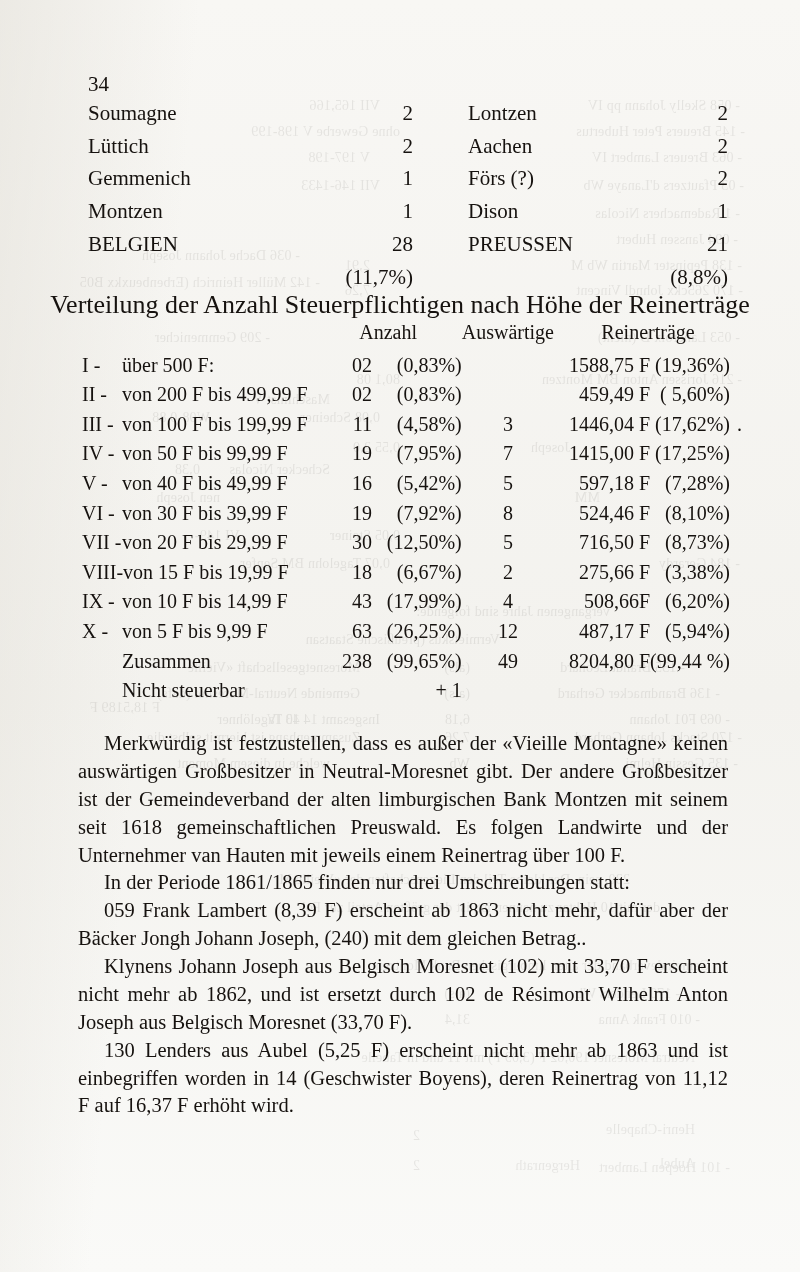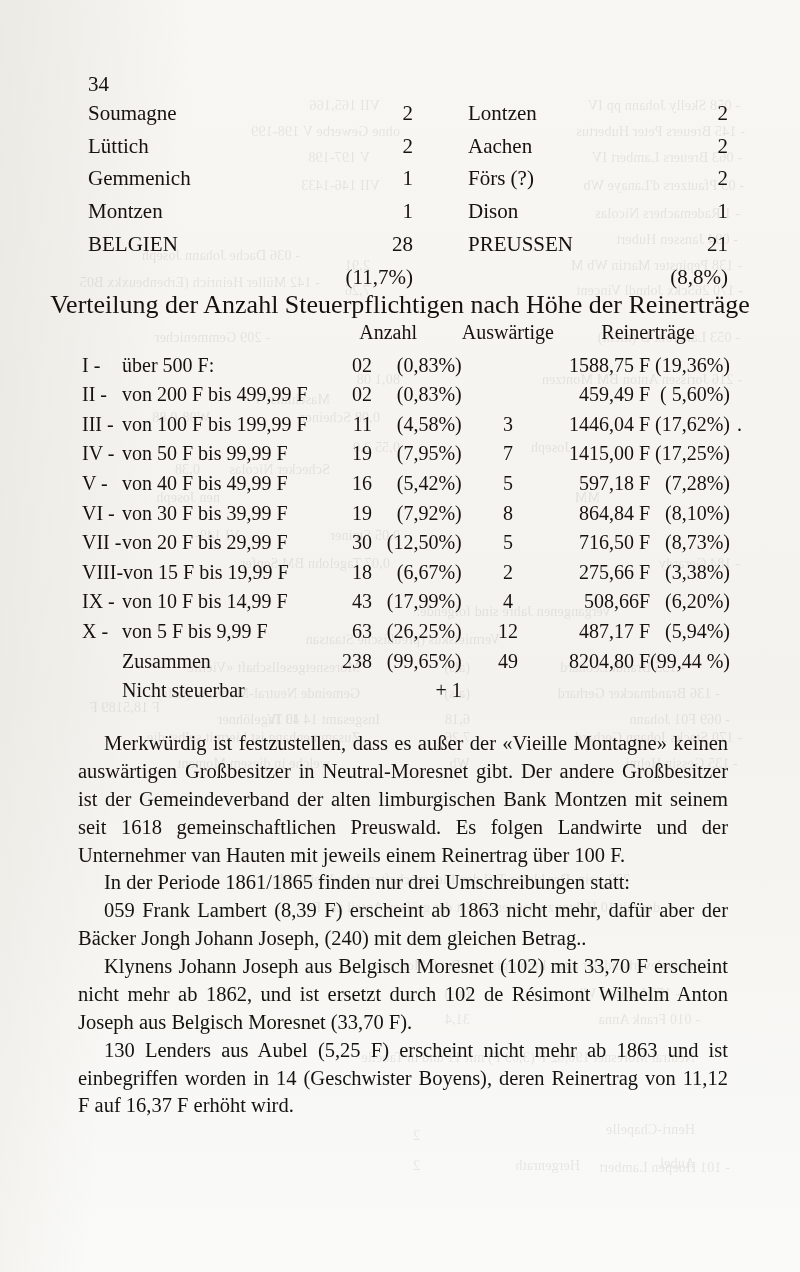--- a/index.html
+++ b/index.html
@@ -316,21 +316,21 @@
               <td class="c-anz">16</td>
               <td class="c-anzp">(5,42%)</td>
               <td class="c-ausw">5</td>
               <td class="c-rein"><span class="rein-val">597,18 F</span><span class="rein-pct">(7,28%)</span><span class="trail-dot"></span></td>
             </tr>
             <tr>
               <td class="c-label"><span class="c-roman">VI -</span><span>von 30 F bis 39,99 F</span></td>
               <td class="c-anz">19</td>
               <td class="c-anzp">(7,92%)</td>
               <td class="c-ausw">8</td>
-              <td class="c-rein"><span class="rein-val">864,84 F</span><span class="rein-pct">(8,10%)</span><span class="trail-dot"></span></td>
+              <td class="c-rein"><span class="rein-val">524,46 F</span><span class="rein-pct">(8,10%)</span><span class="trail-dot"></span></td>
             </tr>
             <tr>
               <td class="c-label"><span class="c-roman">VII -</span><span>von 20 F bis 29,99 F</span></td>
               <td class="c-anz">30</td>
               <td class="c-anzp">(12,50%)</td>
               <td class="c-ausw">5</td>
               <td class="c-rein"><span class="rein-val">716,50 F</span><span class="rein-pct">(8,73%)</span><span class="trail-dot"></span></td>
             </tr>
             <tr>
               <td class="c-label"><span class="c-roman">VIII-</span><span>von  15 F bis 19,99 F</span></td>

